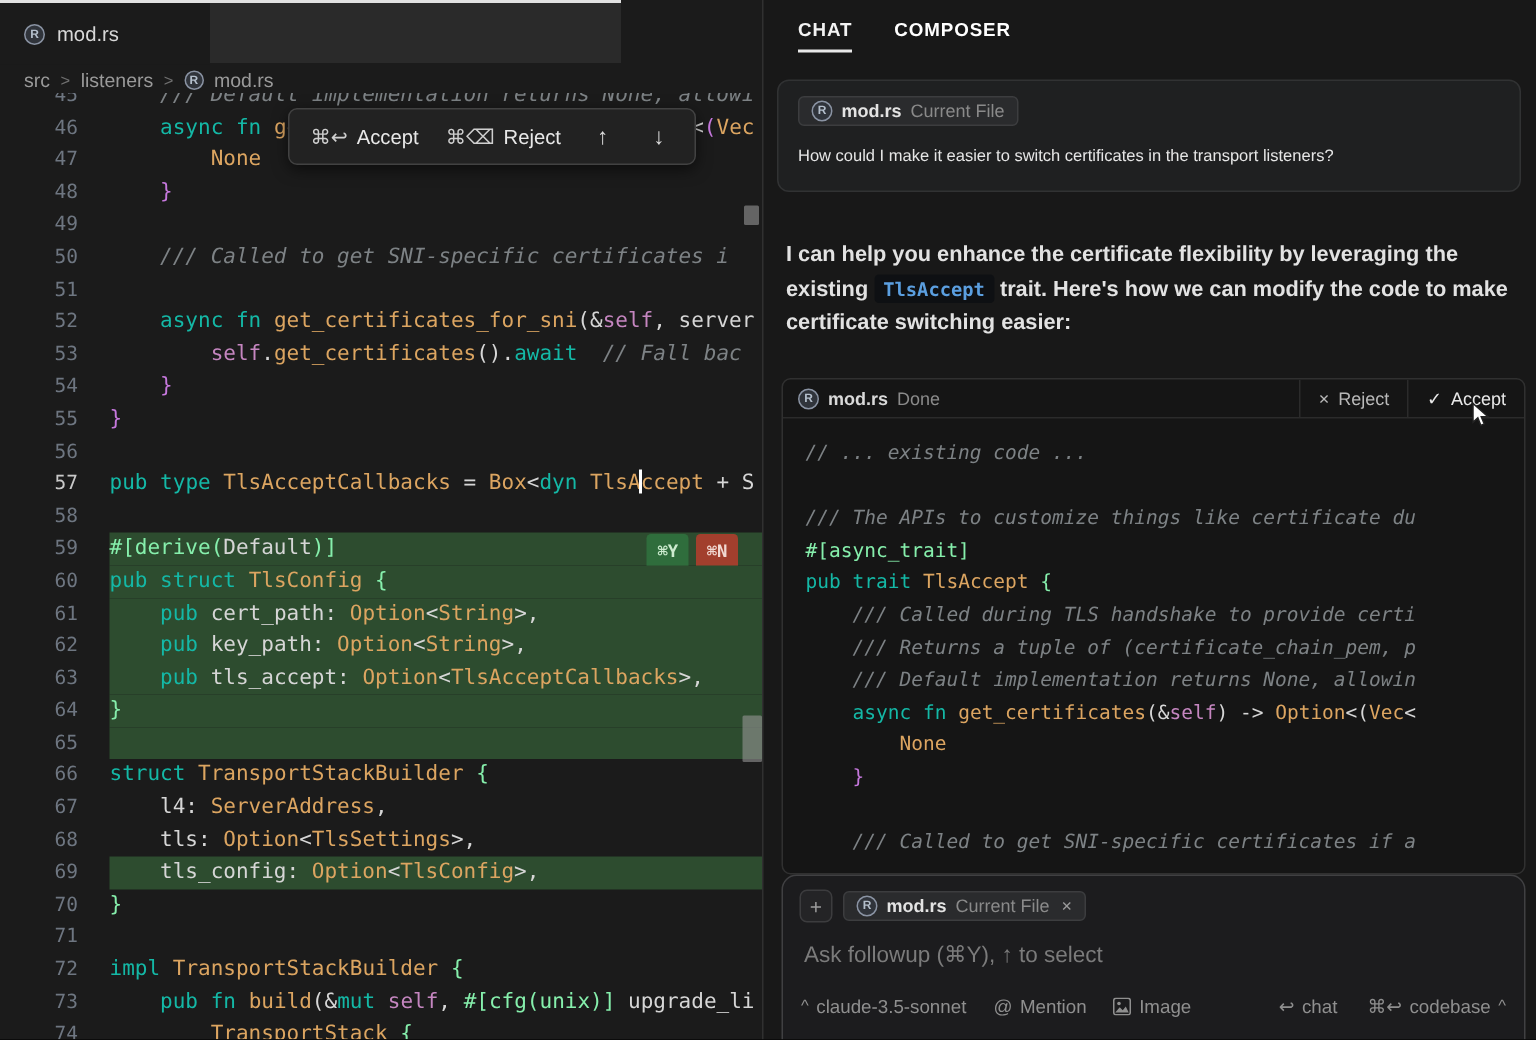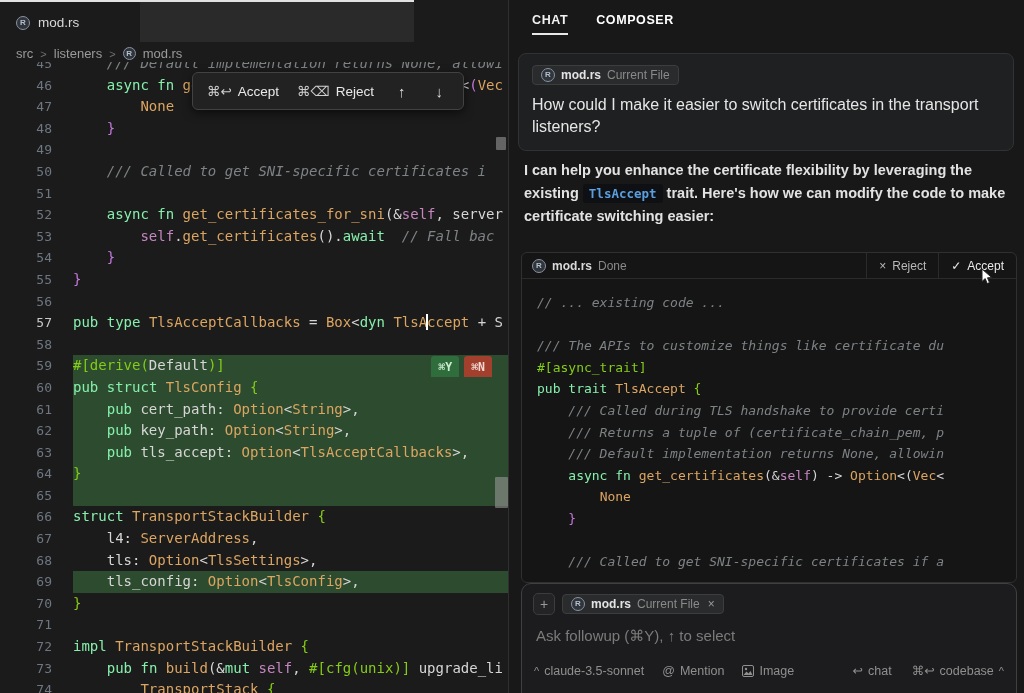--- a/index.html
+++ b/index.html
@@ -31,25 +31,25 @@
 
   .code-area { position:absolute; left:0; top:62px; width:508px; height:631px; overflow:hidden; font-size:14px; line-height:21.6px; }
   .code-area, .code-area * { font-family:"DejaVu Sans Mono", monospace; }
   .code-line { display:flex; height:21.6px; white-space:pre; }
   .code-line.first-clip { margin-top:-9px; }
   .ln { flex:none; width:73px; padding-right:21px; text-align:right; color:#6e7681; font-size:13px; }
   .ln.hl { color:#c9c9c9; }
   .lc { flex:1 1 auto; position:relative; min-width:0; }
   .lc.add { background:#2d4c2f; }
   .tk-c { color:#7d8285; font-style:italic; }
-  .tk-k { color:#86efac; }
+  .tk-k { color:#14b8a6; }
   .tk-o { color:#dca561; }
   .tk-w { color:#d6d6d6; }
   .tk-p { color:#c586c0; }
-  .tk-y { color:#84cc16; }
+  .tk-y { color:#86efac; }
   .tk-m { color:#c678dd; }
   .caret { display:inline-block; width:2px; height:16px; background:#ffffff; margin:0 -1px; vertical-align:-3px; }
   .badges { position:absolute; right:16px; top:1px; display:flex; gap:5px; font-family:"Liberation Sans", sans-serif; font-size:11.5px; font-weight:bold; }
   .badge-accept { background:#2f6d3c; color:#cdebcf; padding:1px 7px; border-radius:3px; }
   .badge-reject { background:#a23f2d; color:#f1d9d2; padding:1px 7px; border-radius:3px; }
 
   .inline-widget {
     position:absolute; left:192px; top:72px; height:38px; z-index:5;
     background:#222222; border:1px solid #424242; border-radius:6px;
     box-shadow:0 3px 10px rgba(0,0,0,0.55);
@@ -73,21 +73,21 @@
     background:#1f2021; border:1px solid #313233; border-radius:8px;
     padding:9px 13px 12px 13px;
   }
   .chip {
     display:inline-flex; align-items:center; gap:6px;
     background:#2a2b2d; border:1px solid #3c3d3f; border-radius:4px;
     padding:2px 8px; font-size:12px; color:#e3e3e3;
   }
   .chip .dim { color:#8a8a8a; }
   .chip .close { color:#9a9a9a; margin-left:2px; font-size:12px; }
-  .user-text { margin-top:9px; font-size:16px; line-height:22px; color:#e6e6e6; }
+  .user-text { margin-top:9px; font-size:11px; line-height:22px; color:#e6e6e6; }
 
   .ai-text { position:absolute; left:15px; top:159px; width:486px; font-size:14.5px; line-height:22.5px; color:#e2e2e2;font-weight:bold; }
   .inline-code {
     font-family:"DejaVu Sans Mono", monospace; font-size:12.5px;
     background:#0e1013; color:#5b9fe0; border-radius:3px; padding:2px 6px;
   }
 
   .code-block {
     position:absolute; left:12px; top:252px; width:496px; height:331px;
     border:1px solid #303030; border-radius:6px; background:#151515; overflow:hidden;

